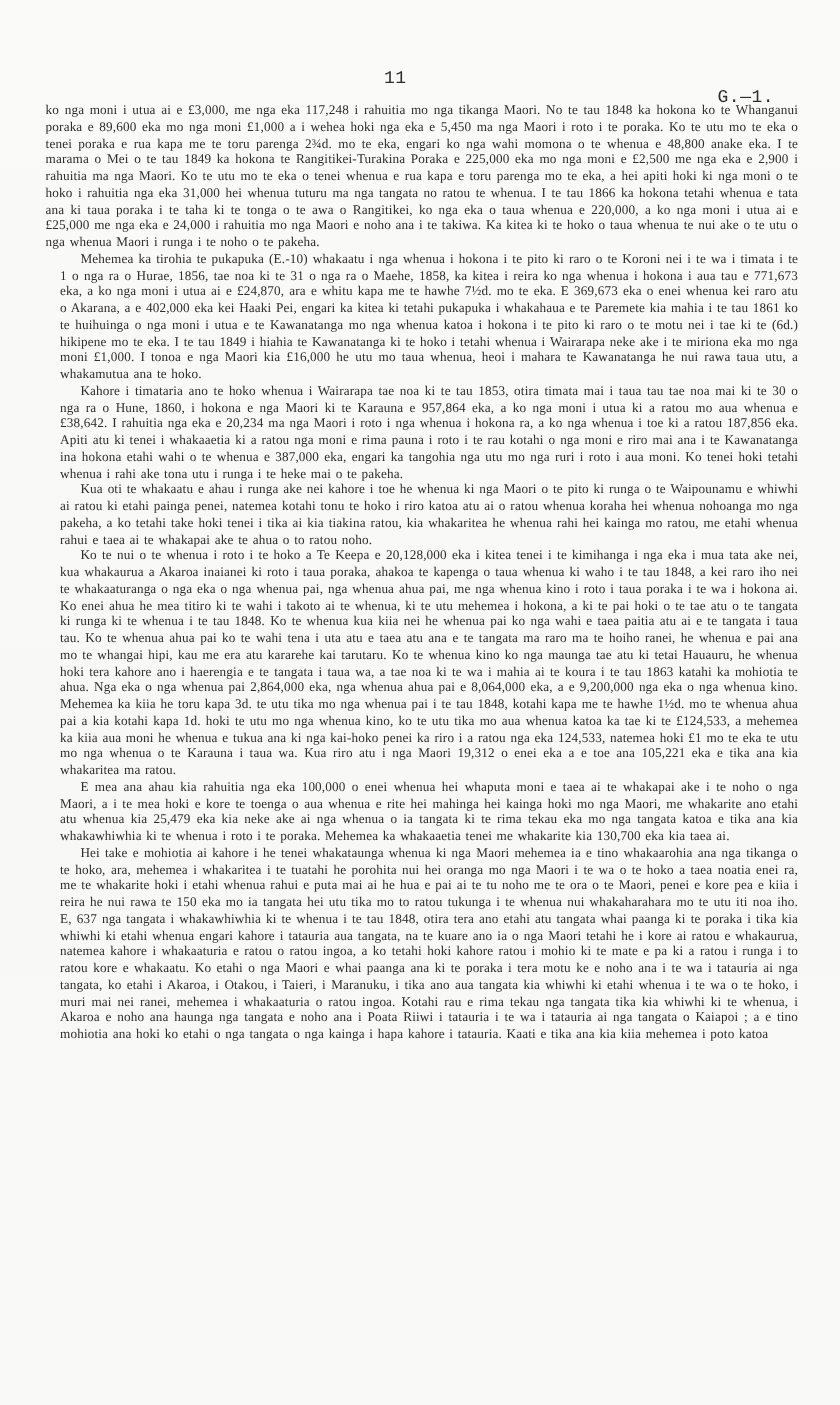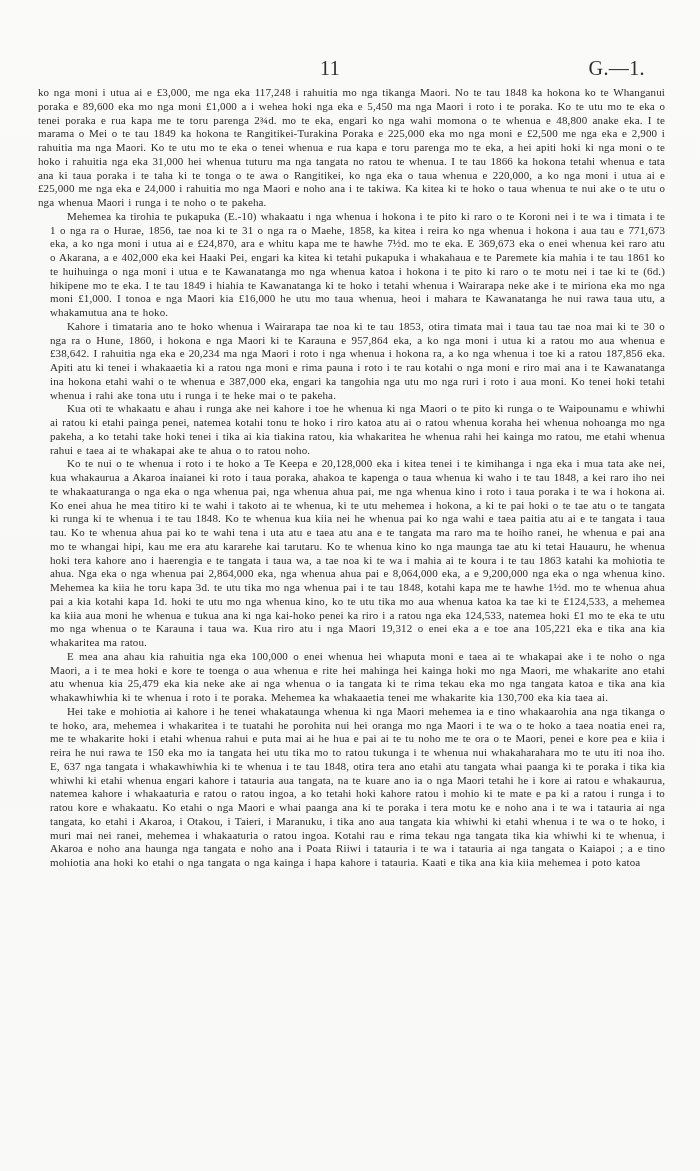--- a/index.html
+++ b/index.html
@@ -16,32 +16,33 @@
     overflow: hidden;
     font-family: "Liberation Serif", "DejaVu Serif", serif;
     color: #2f2d2b;
   }
   .page-header {
     position: absolute;
     top: 57px;
     left: 38px;
     right: 37px;
     height: 18px;
-    font-size: 20px;
+    font-size: 15px;
     letter-spacing: 0.4px;
+    font-family: Liberation Mono, monospace;
   }
   .page-number {
     position: absolute;
     left: 282px;
     top: 0;
   }
   .doc-code {
     position: absolute;
     right: 18px;
-    top: 0;
+    top: 16px;
   }
   .body-text {
     position: absolute;
     top: 86px;
     left: 38px;
     width: 627px;
     text-align: justify;
     font-size: 11px;
     line-height: 13.75px;
     letter-spacing: 0.12px;

